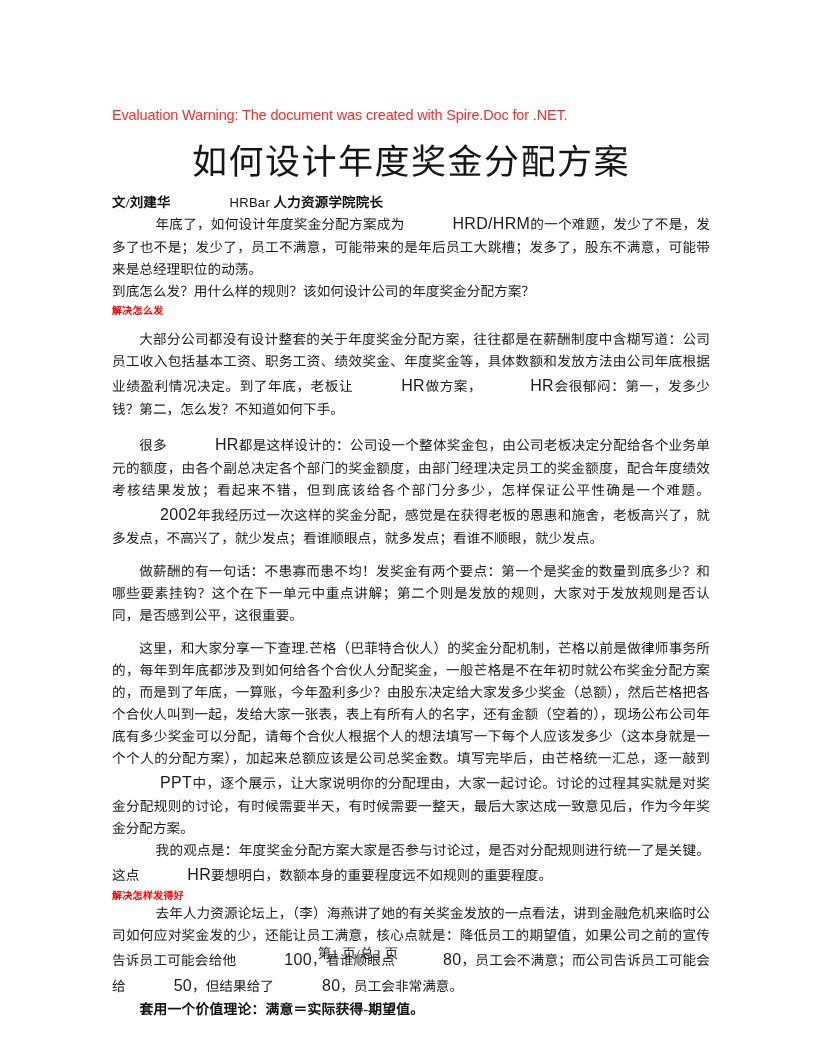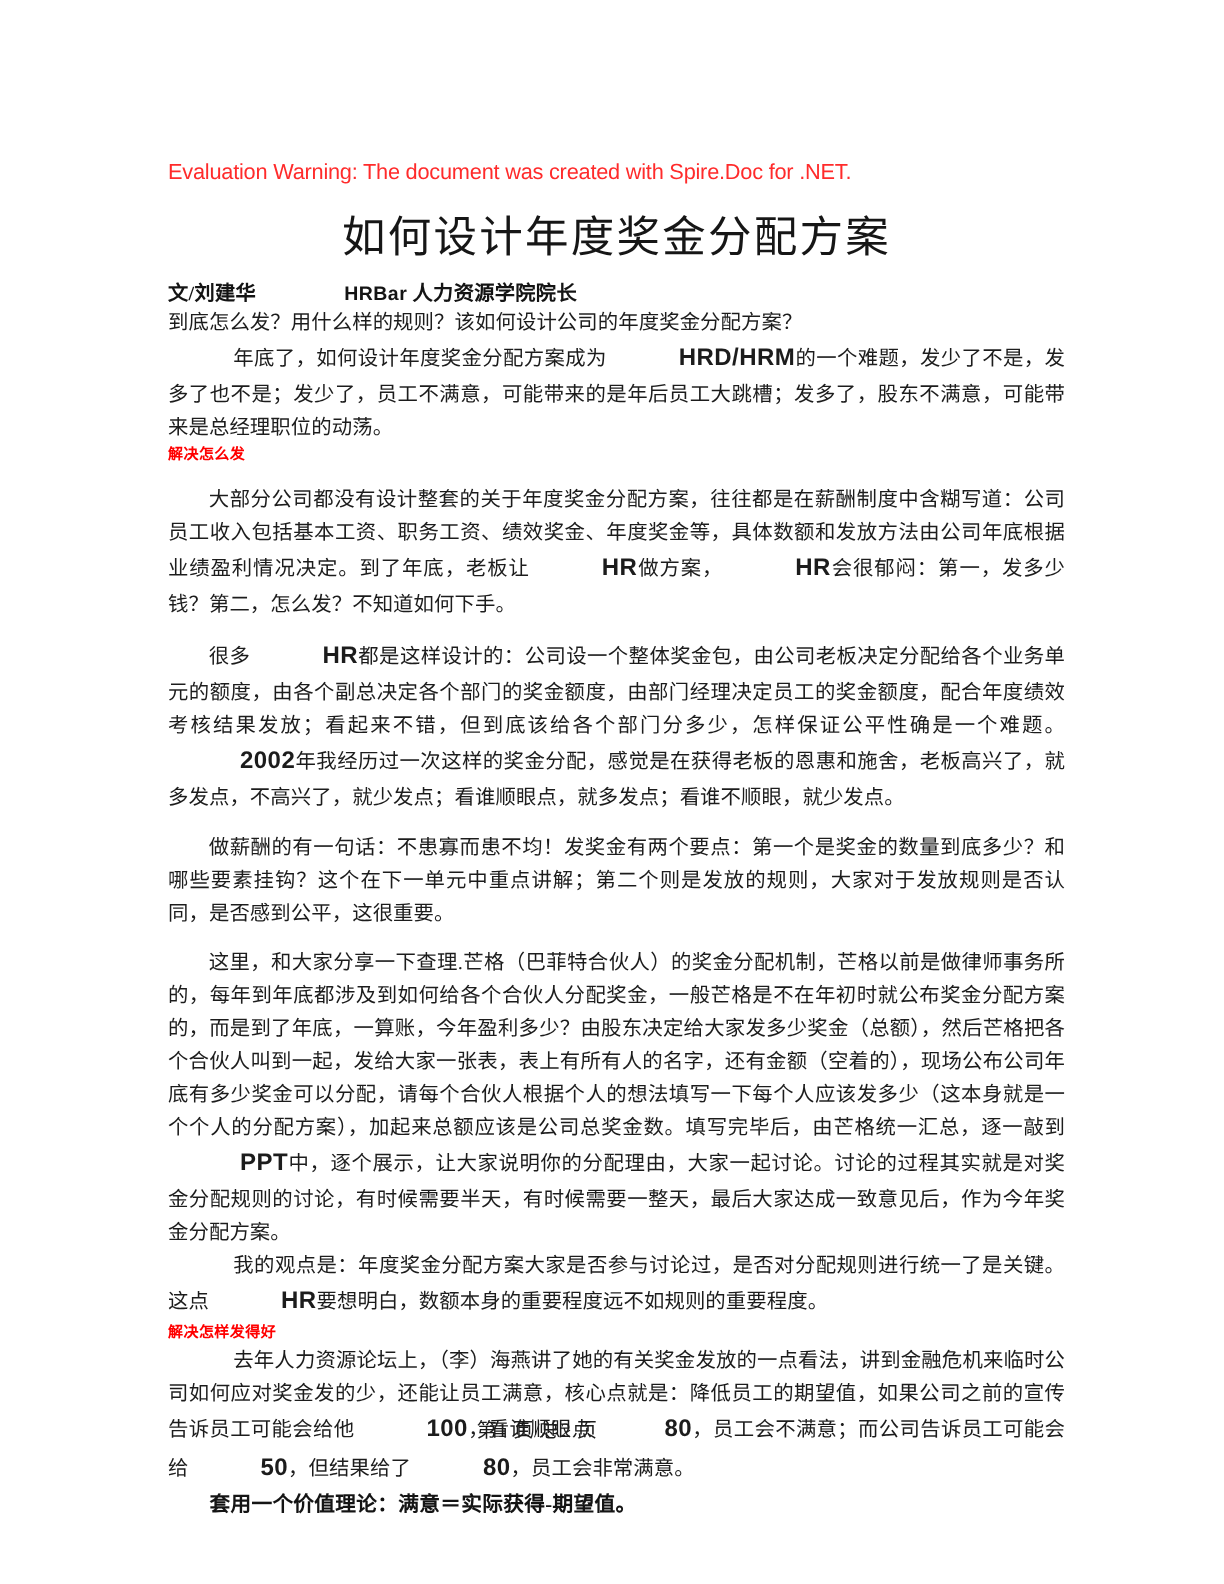--- a/index.html
+++ b/index.html
@@ -35,21 +35,21 @@
     line-height: 1.1;
     letter-spacing: -0.15px;
     margin-top: 108px;
     white-space: nowrap;
   }
 
   
   .doc-title {
     text-align: center;
     font-family: "Liberation Serif", "DejaVu Serif", serif;
-    font-size: 29px;
+    font-size: 35px;
     font-weight: normal;
     letter-spacing: 1.5px;
     margin: 19px 0 0 0;
     line-height: 1.15;
     color: #161616;
   }
 
   
   .byline {
     font-size: 13.5px;
@@ -75,21 +75,21 @@
     letter-spacing: 0.05px;
   }
   p.indent2 { text-indent: 2em; margin-top: 11px; }
   p.indent3 { text-indent: 3.2em; }
   .gap-lg { margin-top: 22px; }
   .gap-sm { margin-top: 2px; }
 
   
   .lat {
     font-family: "Liberation Sans", "DejaVu Sans", sans-serif;
-    font-weight: bold;
+    font-weight: normal;
     font-size: 16px;
     letter-spacing: 0.3px;
     padding-left: 48px;
   }
 
   
   h2.section {
     color: #ff0000;
     font-size: 10px;
     font-weight: bold;
@@ -131,23 +131,23 @@
   <div class="content">
 
     <div class="eval-warning">Evaluation Warning: The document was created with Spire.Doc for .NET.</div>
 
     <h1 class="doc-title">如何设计年度奖金分配方案</h1>
 
     <div class="byline">
       <span><span>文/刘建华</span></span>&nbsp;&nbsp;&nbsp;<span class="lat">HRBar</span> <span>人力资源学院院长</span>
     </div>
 
+    <p class="body indent3 gap-lg"><span>年底了，如何设计年度奖金分配方案成为</span><span class="lat">HRD/HRM</span><span>的一个难题，发少了不是，发多了也不是；发少了，员工不满意，可能带来的是年后员工大跳槽；发多了，股东不满意，可能带来是总经理职位的动荡。</span></p>
+
     <p class="body gap-lg">到底怎么发？用什么样的规则？该如何设计公司的年度奖金分配方案？</p>
-
-    <p class="body indent3 gap-lg"><span>年底了，如何设计年度奖金分配方案成为</span><span class="lat">HRD/HRM</span><span>的一个难题，发少了不是，发多了也不是；发少了，员工不满意，可能带来的是年后员工大跳槽；发多了，股东不满意，可能带来是总经理职位的动荡。</span></p>
 
     <h2 class="section">解决怎么发</h2>
 
     <p class="body indent2"><span>大部分公司都没有设计整套的关于年度奖金分配方案，往往都是在薪酬制度中含糊写道：公司员工收入包括基本工资、职务工资、绩效奖金、年度奖金等，具体数额和发放方法由公司年底根据业绩盈利情况决定。到了年底，老板让</span><span class="lat">HR</span><span>做方案，</span><span class="lat">HR</span><span>会很郁闷：第一，发多少钱？第二，怎么发？不知道如何下手。</span></p>
 
     <p class="body indent2 gap-sm"><span>很多</span><span class="lat">HR</span><span>都是这样设计的：公司设一个整体奖金包，由公司老板决定分配给各个业务单元的额度，由各个副总决定各个部门的奖金额度，由部门经理决定员工的奖金额度，配合年度绩效考核结果发放；看起来不错，但到底该给各个部门分多少，怎样保证公平性确是一个难题。</span><span class="lat">2002</span><span>年我经历过一次这样的奖金分配，感觉是在获得老板的恩惠和施舍，老板高兴了，就多发点，不高兴了，就少发点；看谁顺眼点，就多发点；看谁不顺眼，就少发点。</span></p>
 
     <p class="body indent2 gap-sm">做薪酬的有一句话：不患寡而患不均！发奖金有两个要点：第一个是奖金的数量到底多少？和哪些要素挂钩？这个在下一单元中重点讲解；第二个则是发放的规则，大家对于发放规则是否认同，是否感到公平，这很重要。</p>
 
     <p class="body indent2 gap-sm"><span>这里，和大家分享一下查理.芒格（巴菲特合伙人）的奖金分配机制，芒格以前是做律师事务所的，每年到年底都涉及到如何给各个合伙人分配奖金，一般芒格是不在年初时就公布奖金分配方案的，而是到了年底，一算账，今年盈利多少？由股东决定给大家发多少奖金（总额），然后芒格把各个合伙人叫到一起，发给大家一张表，表上有所有人的名字，还有金额（空着的），现场公布公司年底有多少奖金可以分配，请每个合伙人根据个人的想法填写一下每个人应该发多少（这本身就是一个个人的分配方案），加起来总额应该是公司总奖金数。填写完毕后，由芒格统一汇总，逐一敲到</span><span class="lat">PPT</span><span>中，逐个展示，让大家说明你的分配理由，大家一起讨论。讨论的过程其实就是对奖金分配规则的讨论，有时候需要半天，有时候需要一整天，最后大家达成一致意见后，作为今年奖金分配方案。</span></p>

